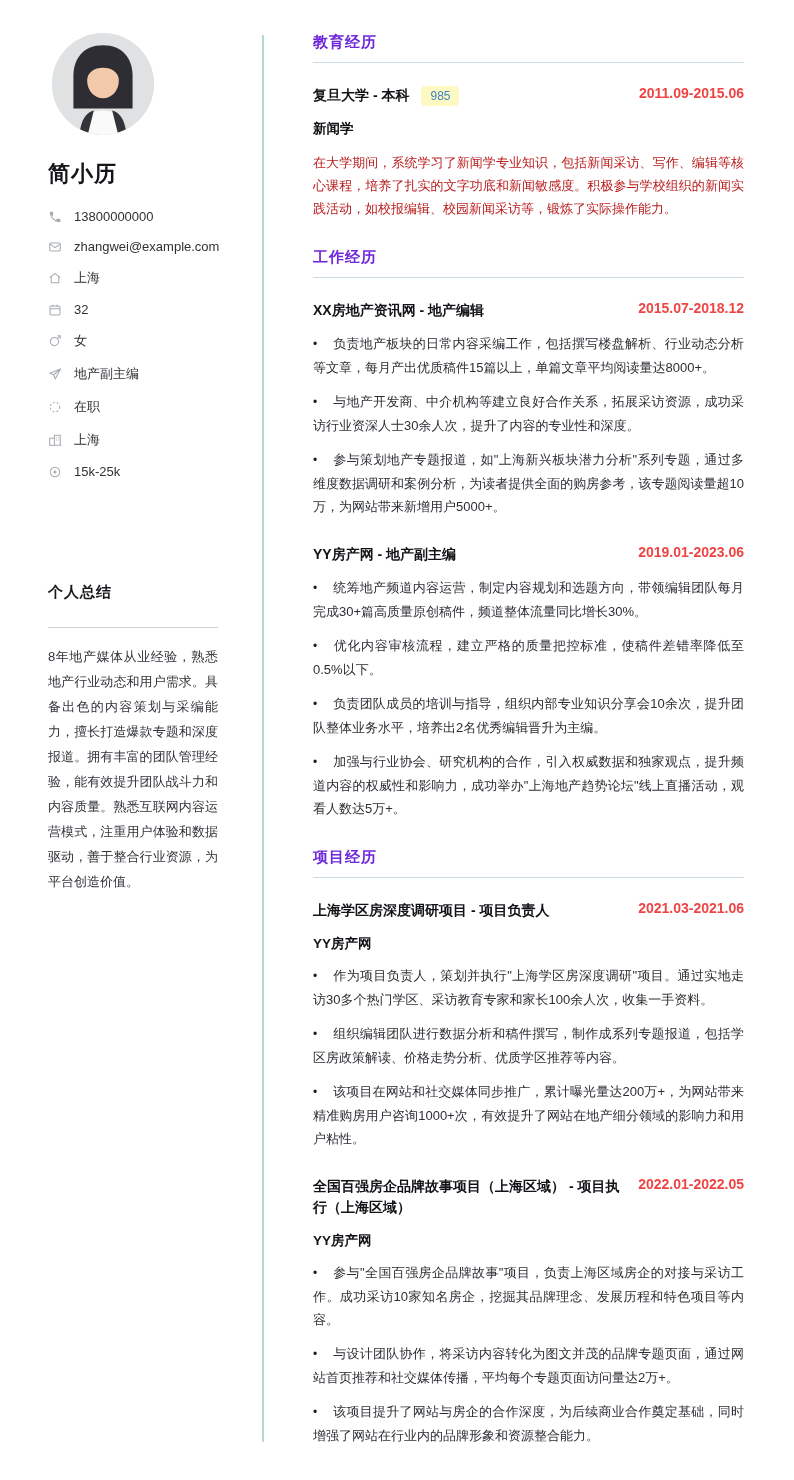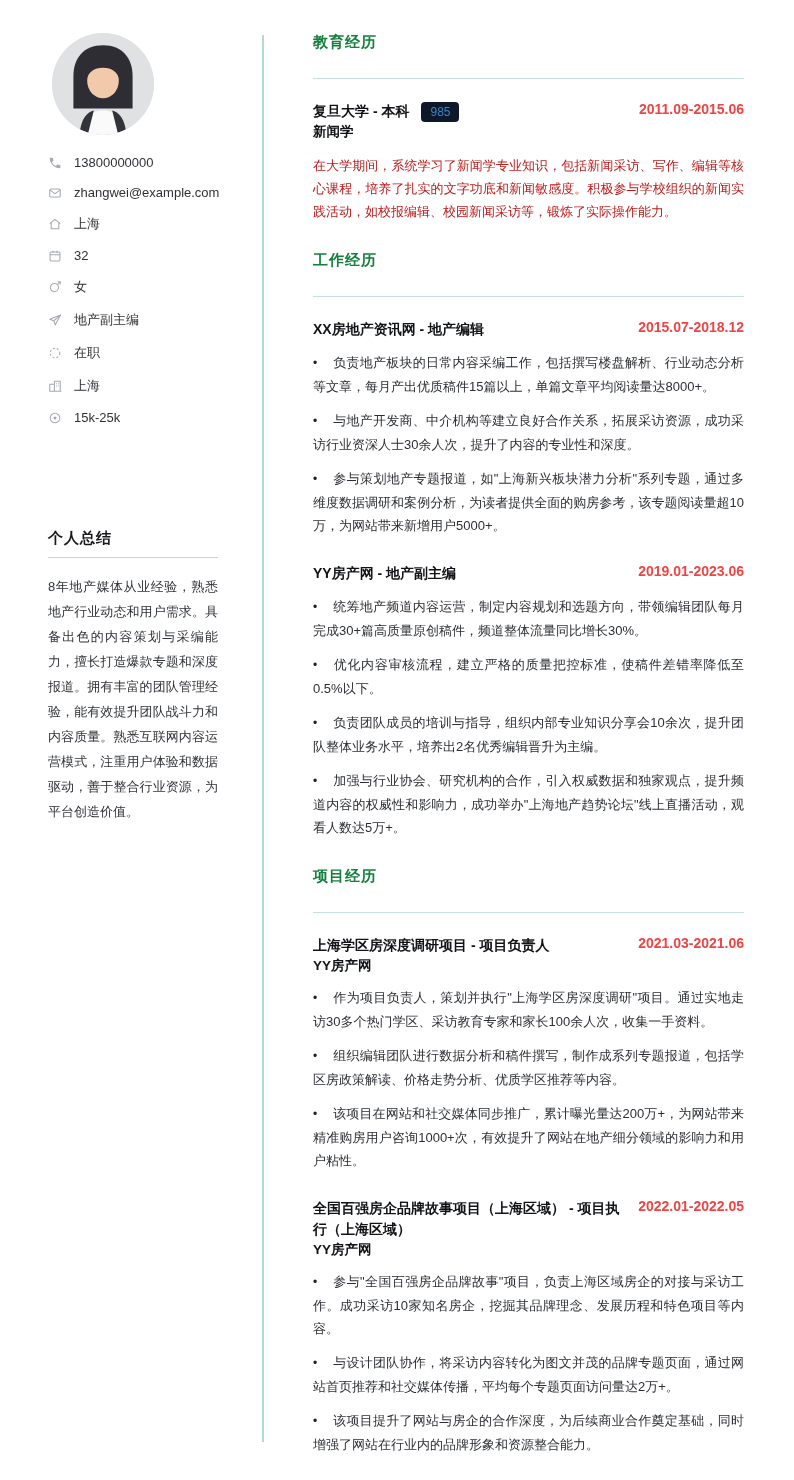--- a/index.html
+++ b/index.html
@@ -16,36 +16,36 @@
   .sidebar { width:263px; flex:0 0 263px; padding:33px 45px 0 48px; }
   .avatar-wrap { width:102px; height:102px; border-radius:50%; overflow:hidden; margin-left:4px; background:#e6e7e9; }
   .avatar-wrap svg { display:block; width:100%; height:100%; }
   .person-name { font-size:22px; font-weight:bold; color:#141518; margin-top:24px; letter-spacing:1px; }
   .contact-list { list-style:none; margin-top:20px; }
   .contact-list li { display:flex; align-items:center; margin-bottom:15px; font-size:13px; color:#2e3135; }
   .contact-list li .cicon { width:14px; height:14px; margin-right:12px; color:#a5abb1; flex:0 0 14px; }
   .contact-list li .cicon svg { display:block; width:14px; height:14px; }
 
   .summary { margin-top:104px; }
-  .summary-title { font-size:15px; font-weight:bold; color:#17181b; padding-bottom:9px; border-bottom:1px solid #ccd3d6; letter-spacing:1px; }
+  .summary-title { font-size:15px; font-weight:bold; color:#17181b; padding-bottom:25px; border-bottom:1px solid #ccd3d6; letter-spacing:1px; }
   .summary-text { margin-top:16px; font-size:13px; line-height:25px; color:#303338; text-align:justify; }
 
   
   .main { flex:1; padding:33px 50px 0 50px; }
   .section { margin-top:28px; }
   .section:first-child { margin-top:0; }
-  .section-title { font-size:15px; font-weight:bold; color:#15803d; padding-bottom:26px; border-bottom:1px solid #c8dde1; letter-spacing:1px; }
+  .section-title { font-size:15px; font-weight:bold; color:#6d28d9; padding-bottom:10px; border-bottom:1px solid #c8dde1; letter-spacing:1px; }
 
   .entry { margin-top:22px; }
   .entry-head { display:flex; justify-content:space-between; align-items:flex-start; }
   .entry-name { font-size:14px; font-weight:bold; color:#111316; line-height:21px; display:flex; align-items:flex-end; flex-wrap:wrap; max-width:340px; }
   .entry-name .txt { display:inline; }
-  .badge { display:inline-block; margin-left:12px; background:#0f172a; color:#3d85c6; font-size:12px; line-height:18px; padding:1px 9px; border-radius:4px; font-weight:normal; }
+  .badge { display:inline-block; margin-left:12px; background:#fef9c3; color:#3d85c6; font-size:12px; line-height:18px; padding:1px 9px; border-radius:4px; font-weight:normal; }
   .entry-date { font-size:14px; font-weight:bold; color:#ef4444; white-space:nowrap; padding-left:14px; }
-  .entry-sub { font-size:13.5px; font-weight:bold; color:#111316; margin-top:1px; }
+  .entry-sub { font-size:13.5px; font-weight:bold; color:#111316; margin-top:14px; }
   .entry-desc { font-size:13px; line-height:23px; color:#b91c1c; margin-top:13px; text-align:justify; }
 
   .bullets { margin-top:4px; }
   .bullet { font-size:13px; line-height:23px; color:#2b2e33; margin-top:11px; text-align:justify; }
   .bullet .dot { display:inline-block; width:20px; font-size:12px; color:#1c1e22; }
 </style>
 </head>
 <body>
 
 <div class="page">
@@ -64,20 +64,21 @@
           <rect width="100" height="100" fill="#dfe1e2"></rect>
           <path d="M50 12c-19 0-29 13-29 30v32h58V42c0-17-10-30-29-30z" fill="#2d2d33"></path>
           <ellipse cx="50" cy="47" rx="15.5" ry="17" fill="#f2c9ab"></ellipse>
           <path d="M33 47c0-15 6-25 17-25s17 10 17 25c-3-9-8-13-17-13s-14 4-17 13z" fill="#2d2d33"></path>
           <path d="M27 100c1-16 10-24 23-24s22 8 23 24z" fill="#fafafa"></path>
           <path d="M27 100c1-16 8-23 14-24l-6 24zM73 100c-1-16-8-23-14-24l6 24z" fill="#33343a"></path>
         </g>
       </svg>
     </div>
 
+    <div class="person-name">简小历</div>
 
     <ul class="contact-list">
       <li>
         <span class="cicon">
           <svg viewBox="0 0 24 24" fill="currentColor">
               <path d="M6.8 10.5c1.5 2.9 3.8 5.2 6.7 6.7l2.2-2.2c.3-.3.7-.4 1-.3 1.1.4 2.3.6 3.5.6.6 0 1 .4 1 1v3.6c0 .6-.4 1-1 1C11 20.9 3.1 13 3.1 3.8c0-.6.4-1 1-1h3.6c.6 0 1 .4 1 1 0 1.2.2 2.4.6 3.5.1.4 0 .7-.3 1l-2.2 2.2z"></path>
             </svg>
         </span>
         <span>13800000000</span>
       </li>

